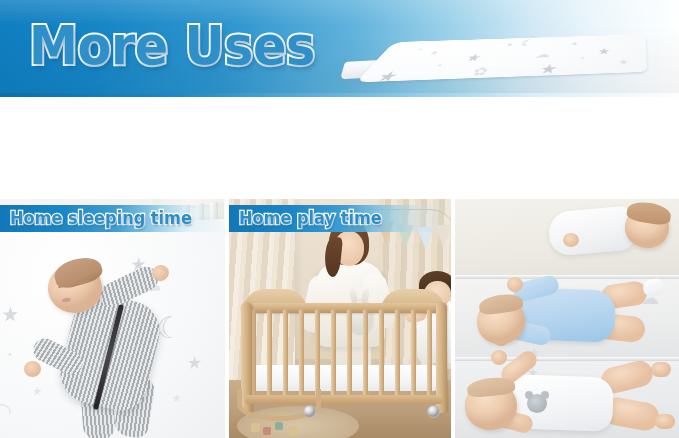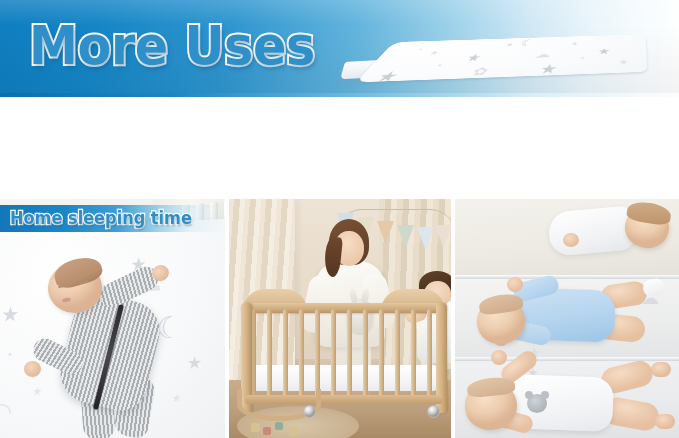--- a/index.html
+++ b/index.html
@@ -553,20 +553,24 @@
         <div class="crib-slat" style="left:170px;top:20px;"></div>
         <div class="crib-slat" style="left:186px;top:20px;"></div>
         <div class="crib-post" style="left:0;top:14px;"></div>
         <div class="crib-post" style="left:195px;top:14px;"></div>
         <div class="crib-base"></div>
         <div class="crib-rocker"></div>
         <div class="crib-wheel" style="left:62px;top:116px;"></div>
         <div class="crib-wheel" style="left:186px;top:116px;"></div>
       </div>
 
+      <div class="cap">
+        <div class="cap-bg"></div>
+        <div class="cap-txt">Home play time</div>
+      </div>
     </div>
 
     <div class="panel">
       <div id="p3-bg"></div>
       <div class="p3-row" id="p3-r1"></div>
       <div class="p3-row" id="p3-r2">
         <span class="p3-star" style="left:162px;top:44px;font-size:15px;">★</span>
         <span class="p3-star" style="left:186px;top:10px;font-size:18px;">☁</span>
       </div>
       <div class="p3-row" id="p3-r3">

